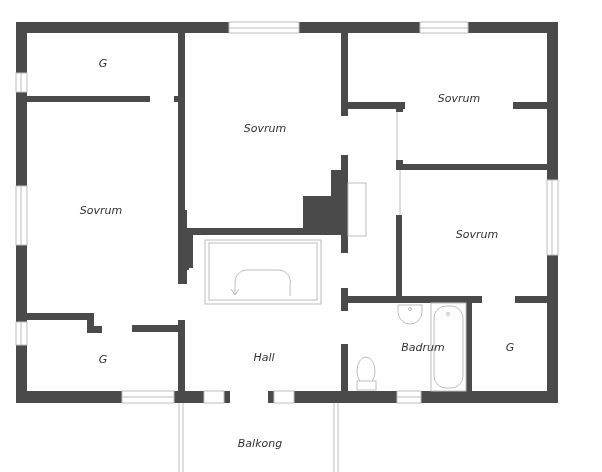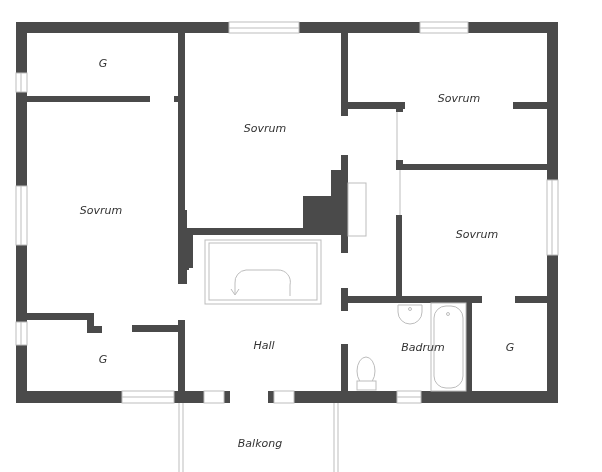--- a/index.html
+++ b/index.html
@@ -135,16 +135,16 @@
     <line class="thin" x1="338" y1="403" x2="338" y2="472"></line>
   </g>
 </svg>
 
 <div class="label" style="left:103px; top:63px;">G</div>
 <div class="label" style="left:265px; top:128px;">Sovrum</div>
 <div class="label" style="left:459px; top:98px;">Sovrum</div>
 <div class="label" style="left:101px; top:210px;">Sovrum</div>
 <div class="label" style="left:477px; top:234px;">Sovrum</div>
 <div class="label" style="left:103px; top:359px;">G</div>
-<div class="label" style="left:264px; top:345px;">Hall</div>
+<div class="label" style="left:264px; top:357px;">Hall</div>
 <div class="label" style="left:423px; top:347px;">Badrum</div>
 <div class="label" style="left:510px; top:347px;">G</div>
 <div class="label" style="left:260px; top:443px;font-style:italic;">Balkong</div>
 
 </body></html>

